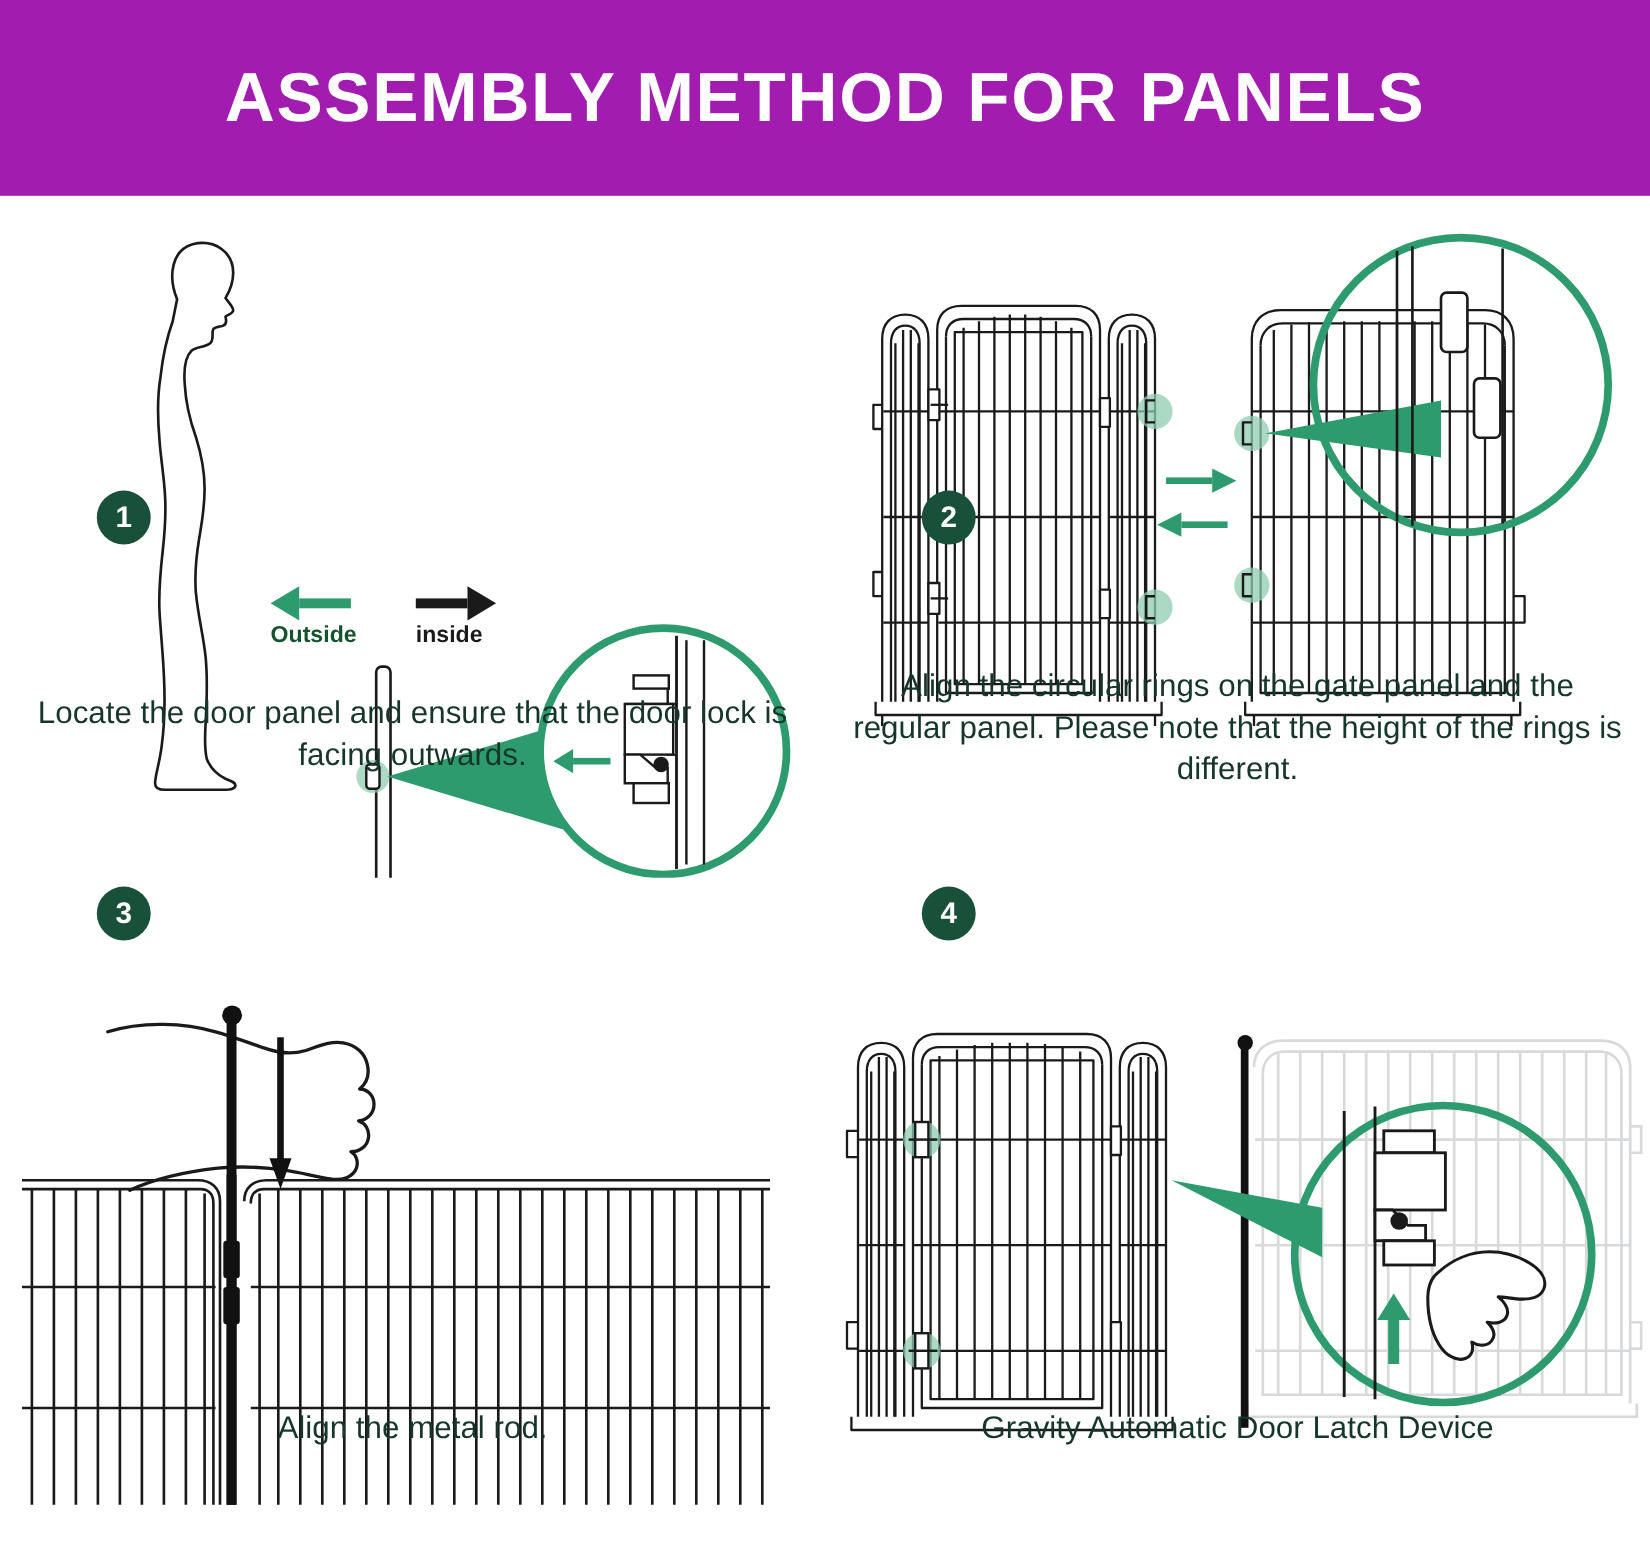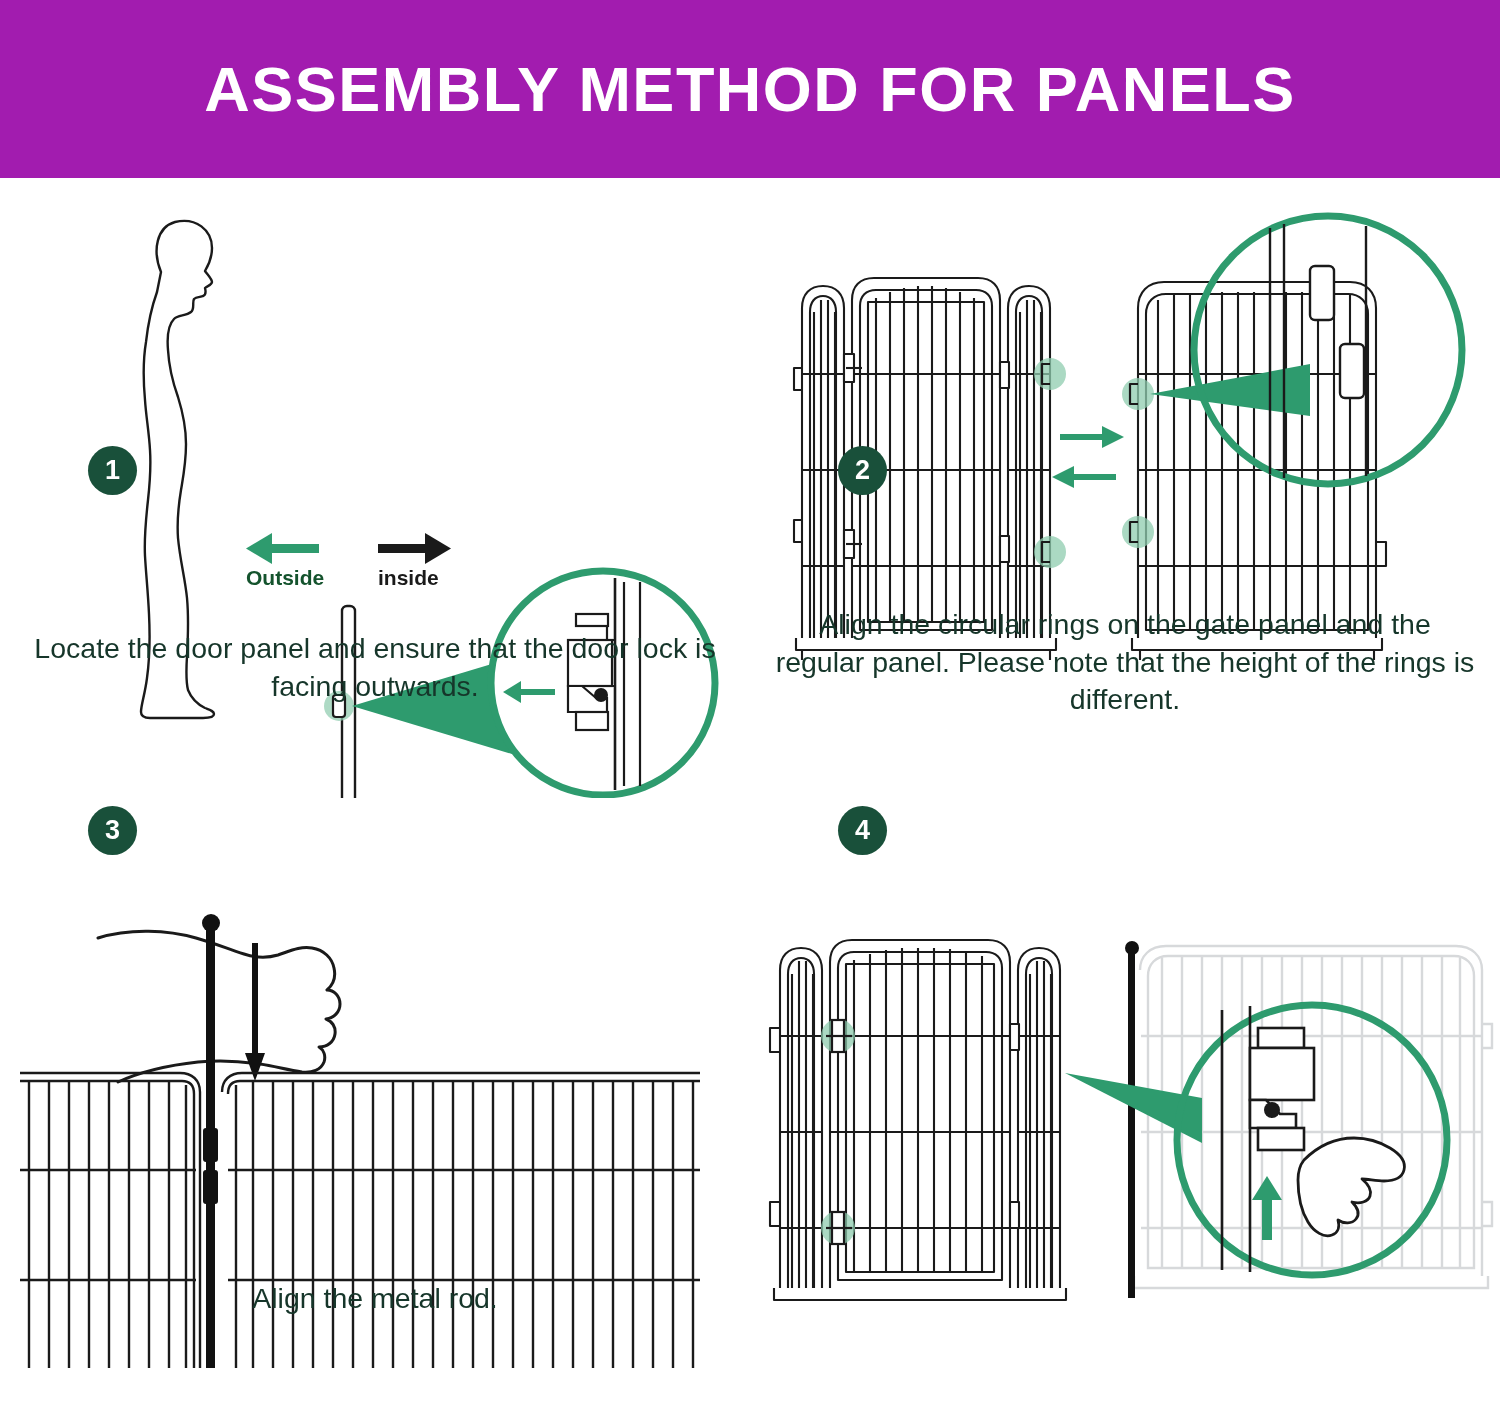--- a/index.html
+++ b/index.html
@@ -550,15 +550,16 @@
                  C550,411 548,396 548,382
                  C548,374 550,367 554,362 Z"></path>
       </g>
 
       <g>
         <rect x="512" y="400" width="10" height="42" fill="#2E9B6E"></rect>
         <polygon points="502,402 517,378 532,402" fill="#2E9B6E"></polygon>
       </g>
     </svg>
 
+    <div class="caption cap-4">Gravity Automatic Door Latch Device</div>
   </div>
 
 </div>
 
 </body></html>

